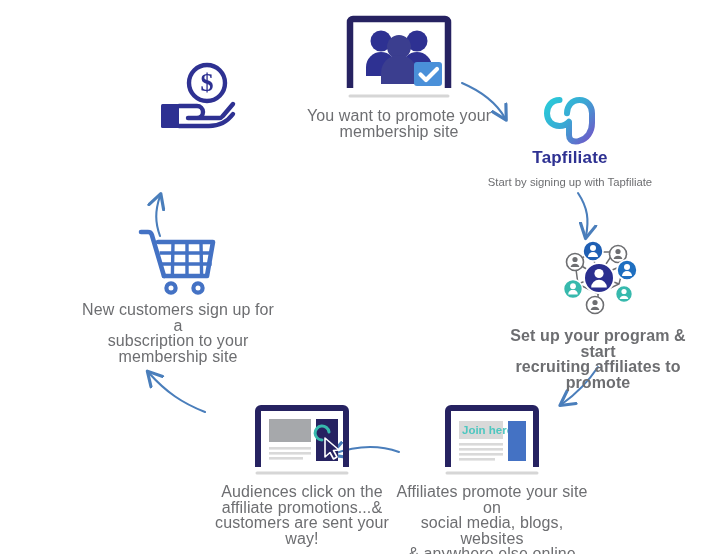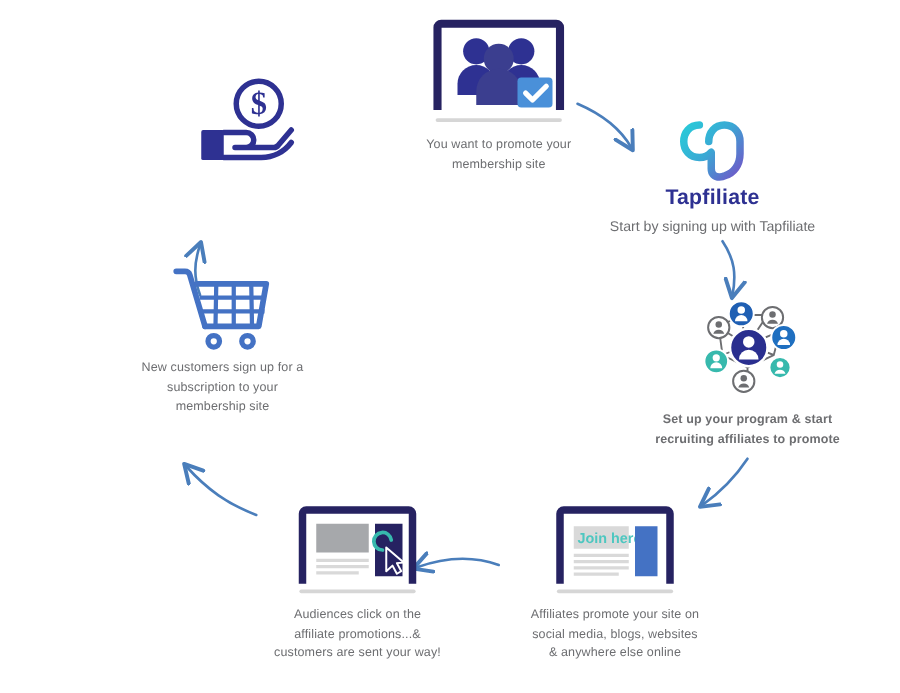--- a/index.html
+++ b/index.html
@@ -26,21 +26,21 @@
     align-items: center;
   }
   .icon-wrap {
     display: flex;
     align-items: center;
     justify-content: center;
   }
   .caption {
     text-align: center;
     color: #6d6e71;
-    font-size: 10px;
+    font-size: 16px;
     line-height: 15.5px;
     letter-spacing: .1px;
     white-space: pre-line;
     margin-top: 6px;
   }
   .brand-name {
     color: #2e3192;
     font-size: 17px;
     font-weight: bold;
     letter-spacing: .2px;
@@ -57,22 +57,22 @@
     position: absolute;
     inset: 0;
     pointer-events: none;
   }
 
   
   #node-promote   { left: 293px; top: 14px;  width: 212px; }
   #node-brand     { left: 470px; top: 96px;  width: 200px; }
   #node-network   { left: 492px; top: 232px; width: 212px; font-weight: bold; }
   #node-affiliates{ left: 392px; top: 404px; width: 200px; }
-  #node-audiences { left: 186px; top: 404px; width: 200px; }
-  #node-cart      { left: 78px;  top: 209px; width: 200px; }
+  #node-audiences { left: 202px; top: 404px; width: 200px; }
+  #node-cart      { left: 78px;  top: 224px; width: 200px; }
   #node-track     { left: 100px; top: 62px;  width: 200px; }
 </style>
 </head>
 <body>
 
 <div id="canvas">
 
   <svg class="arrow-layer" width="720" height="554" viewBox="0 0 720 554">
     <defs>
       <marker id="ah" markerWidth="9" markerHeight="9" refX="6.2" refY="4.5" orient="auto" markerUnits="strokeWidth">

